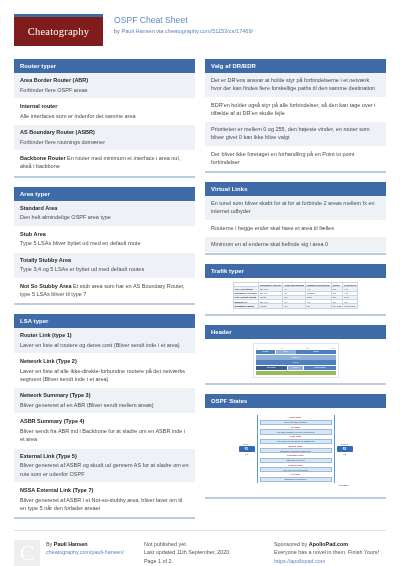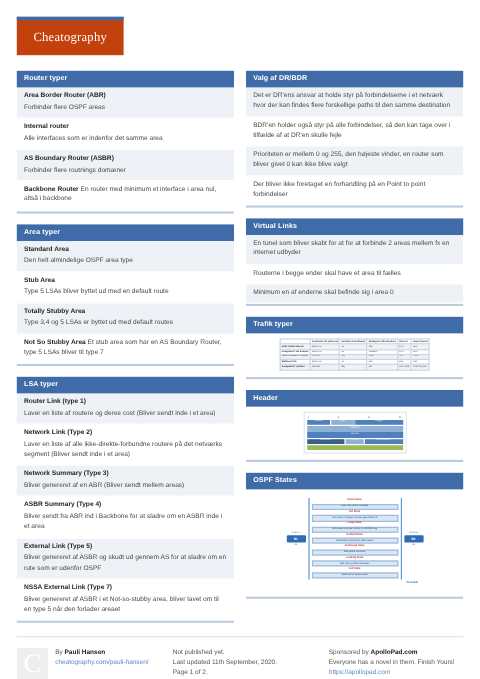--- a/index.html
+++ b/index.html
@@ -25,21 +25,21 @@
   
   .masthead {
     display: flex;
     align-items: flex-start;
     height: 36px;
     margin-bottom: 9px;
   }
   .logo-box {
     width: 89px;
     height: 29px;
-    background: #c2410c;
+    background: #7f1d1d;
     border-top: 3px solid #3f6ca8;
     display: flex;
     align-items: center;
     justify-content: center;
     flex: none;
   }
   .logo-text {
     color: #ffffff;
     font-family: "Liberation Serif", serif;
     font-size: 10.5px;
@@ -288,20 +288,26 @@
   .foot-link { color: #5b87c4; text-decoration: none; word-break: break-all; }
 </style>
 </head>
 <body>
 
 <div class="page">
 
   <div class="masthead">
     <div class="logo-box">
       <span class="logo-text">Cheatography</span>
+    </div>
+    <div class="title-block">
+      <div class="sheet-title">OSPF Cheat Sheet</div>
+      <div class="byline">
+        <span>by </span><span class="lnk">Pauli Hansen</span><span> via </span><span class="lnk">cheatography.com/51153/cs/17469/</span>
+      </div>
     </div>
   </div>
 
   <div class="columns">
 
     <div class="col">
 
       <div class="card">
         <div class="card-head">Router typer</div>
         <div class="rows">

